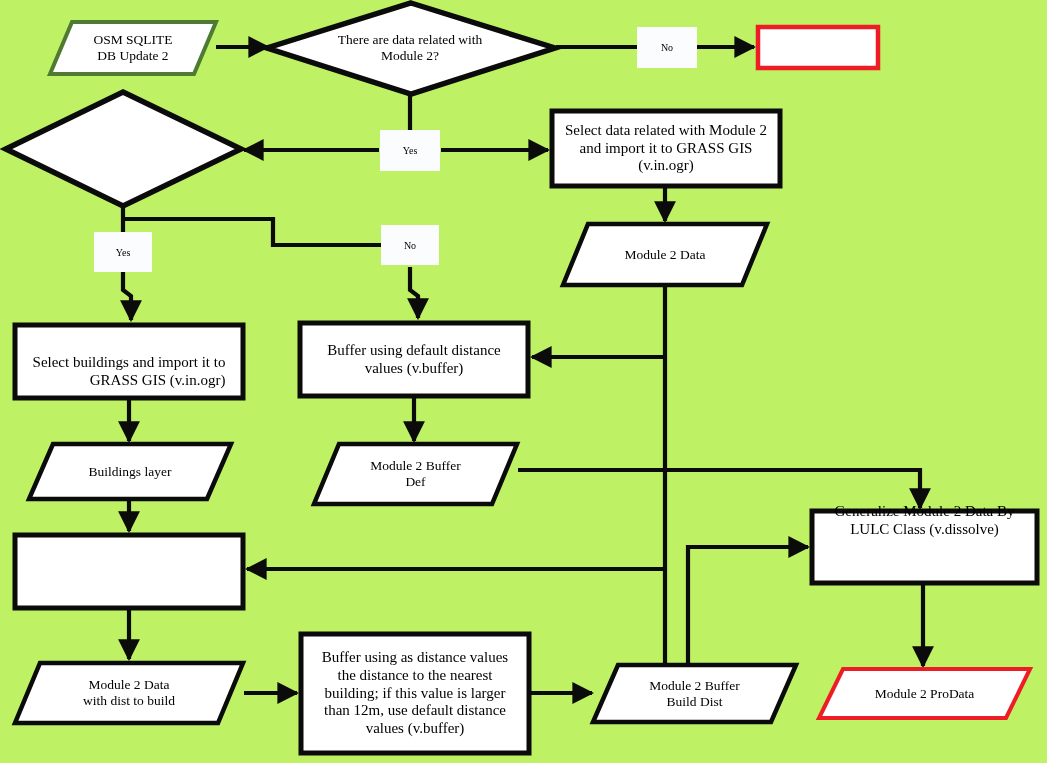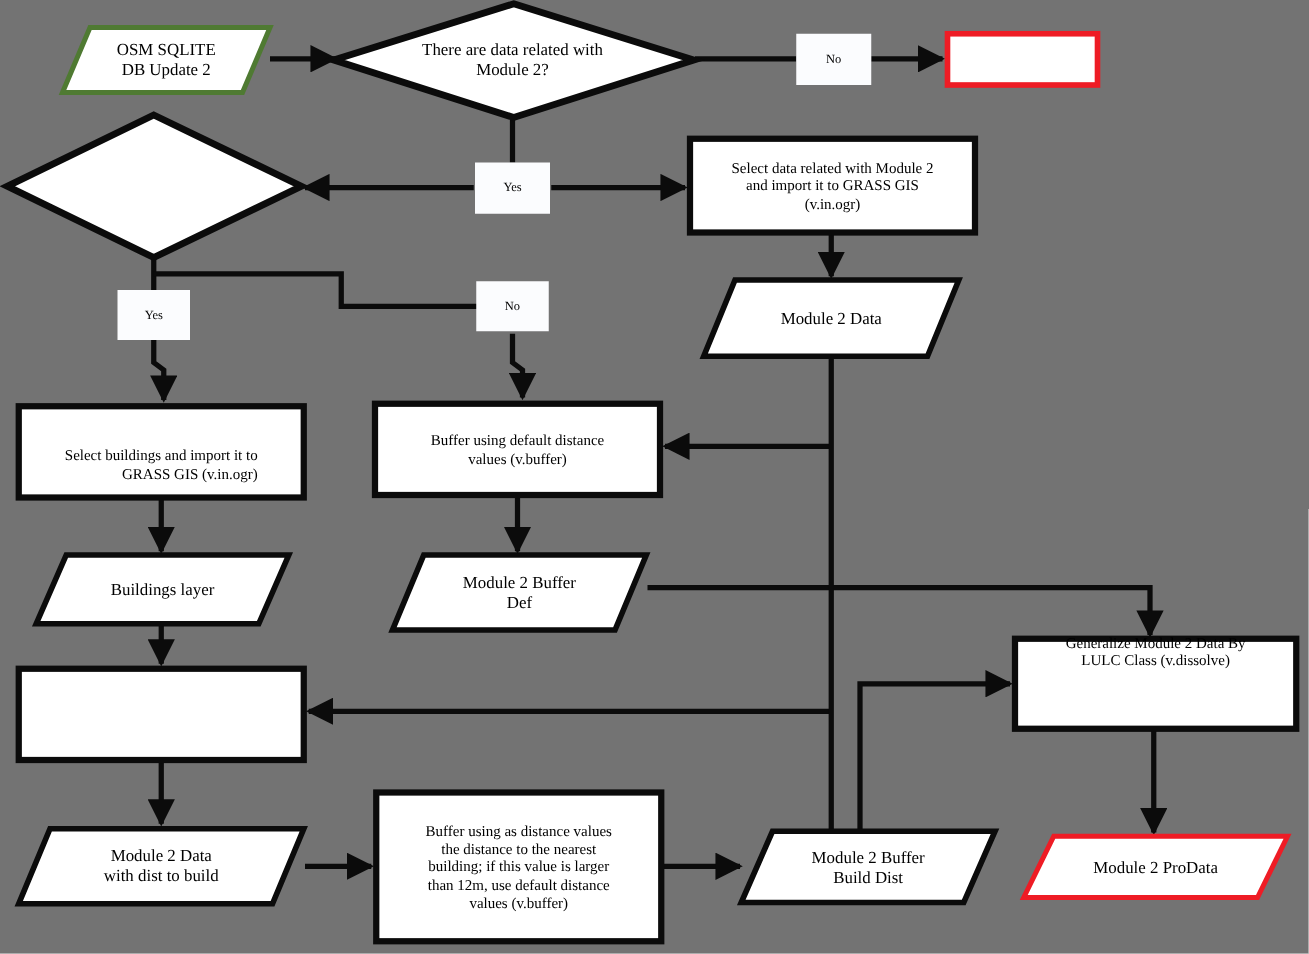--- a/index.html
+++ b/index.html
@@ -1,34 +1,34 @@
 <!DOCTYPE html>
 <html><head>
 <meta charset="utf-8">
 <style>
   html,body{margin:0;padding:0;background:#ffffff;}
   #stage{
     position:relative;
     width:1047px;height:763px;
-    background:#737373;
+    background:#bef264;
     font-family:"Liberation Serif","DejaVu Serif",serif;
     overflow:hidden;
   }
   #stage svg{position:absolute;left:0;top:0;width:1047px;height:763px;}
   .lbl{
     position:absolute;
     display:flex;align-items:center;justify-content:center;
     text-align:center;
     color:#000;
     line-height:1.18;
     pointer-events:none;
     white-space:pre-line;
   }
   .node-text{font-size:13.5px;}
-  .small-text{font-size:12px;}
+  .small-text{font-size:15px;}
   .yn-box{
     position:absolute;
     background:#fbfcfe;
     display:flex;align-items:center;justify-content:center;
     font-size:10px;color:#000;
   }
 </style>
 </head>
 <body>
 

